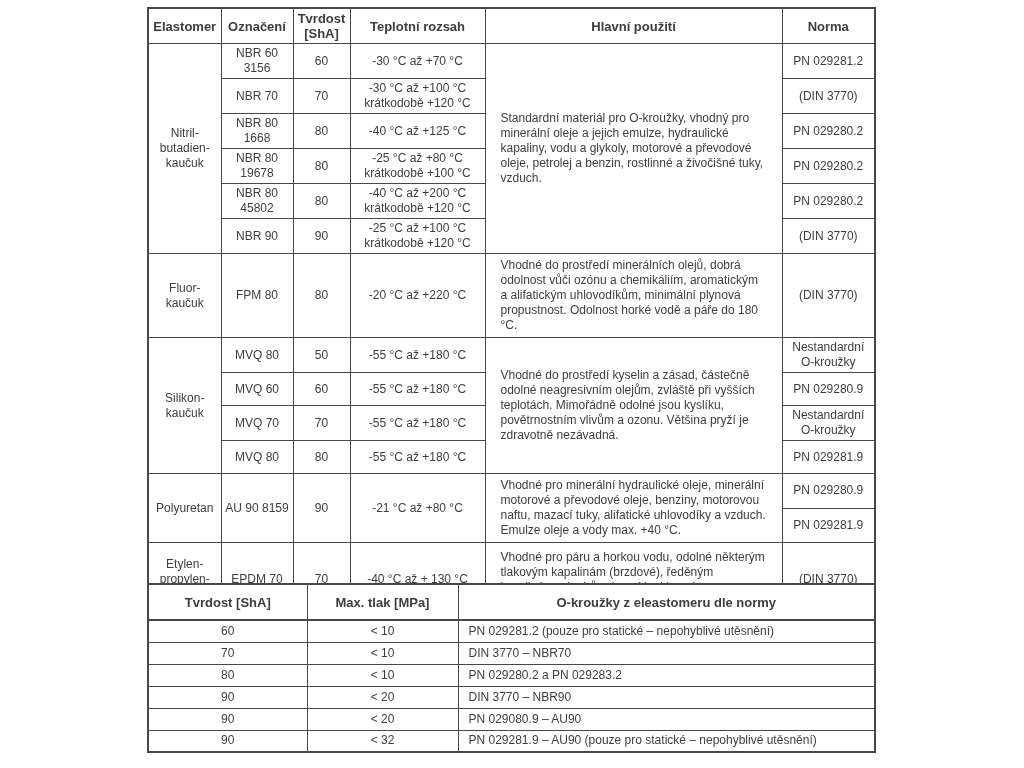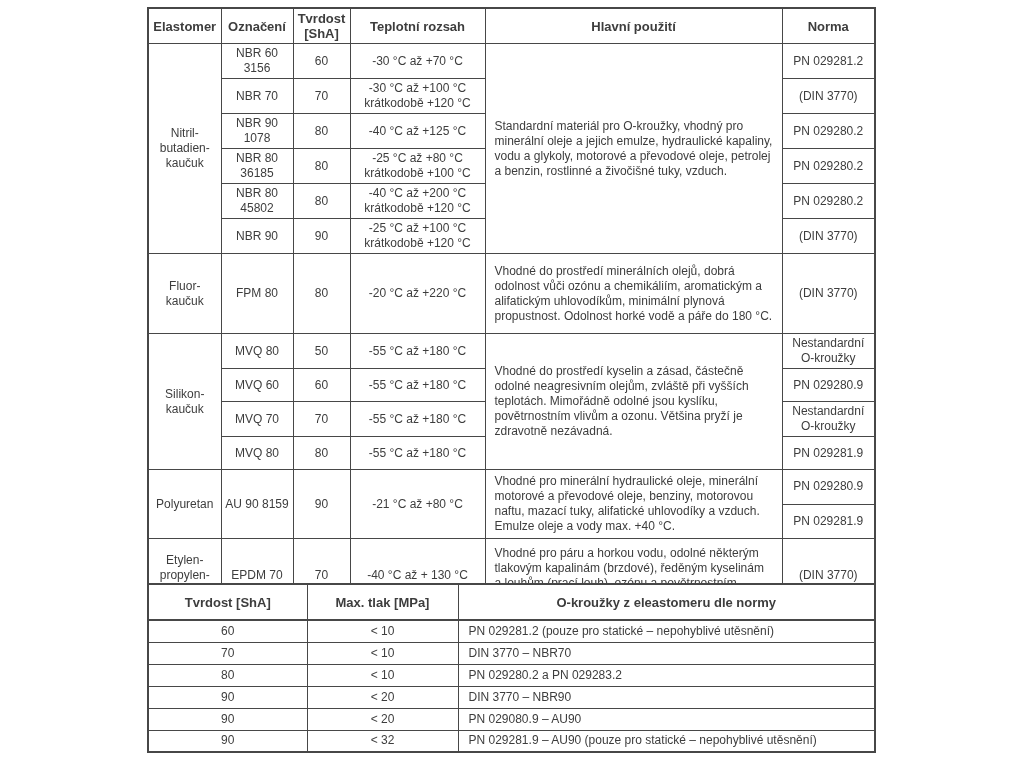--- a/index.html
+++ b/index.html
@@ -29,21 +29,21 @@
     font-size:12px;
     line-height:15px;
     text-align:center;
     vertical-align:middle;
     padding:2px 3px;
     overflow:hidden;
   }
   th{ font-size:13px; font-weight:bold; line-height:15px; }
 
   
-  td.use{ text-align:left; padding:4px 9px; }
+  td.use{ text-align:left; padding:4px 15px; }
   #pressure-table td.norm3{ text-align:left; padding:2px 10px; }
 
   
   tr.h-hdr1{ height:35px; }
   tr.h-nbr0{ height:35px; }
   tr.h-std{  height:31px; }
   tr.h-fpm{  height:80px; }
   tr.h-mvq{  height:33px; }
   tr.h-epdm{ height:75px; }
 
@@ -84,27 +84,27 @@
         <td rowspan="6" class="use">Standardní materiál pro O-kroužky, vhodný pro minerální oleje a jejich emulze, hydraulické kapaliny, vodu a glykoly, motorové a převodové oleje, petrolej a benzin, rostlinné a živočišné tuky, vzduch.</td>
         <td>PN 029281.2</td>
       </tr>
       <tr class="h-std">
         <td>NBR 70</td>
         <td>70</td>
         <td>-30 °C až +100 °C krátkodobě +120 °C</td>
         <td>(DIN 3770)</td>
       </tr>
       <tr class="h-std">
-        <td>NBR 90 1078</td>
+        <td>NBR 80 1668</td>
         <td>80</td>
         <td>-40 °C až +125 °C</td>
         <td>PN 029280.2</td>
       </tr>
       <tr class="h-std">
-        <td>NBR 80 36185</td>
+        <td>NBR 80 19678</td>
         <td>80</td>
         <td>-25 °C až +80 °C krátkodobě +100 °C</td>
         <td>PN 029280.2</td>
       </tr>
       <tr class="h-std">
         <td>NBR 80 45802</td>
         <td>80</td>
         <td>-40 °C až +200 °C krátkodobě +120 °C</td>
         <td>PN 029280.2</td>
       </tr>

